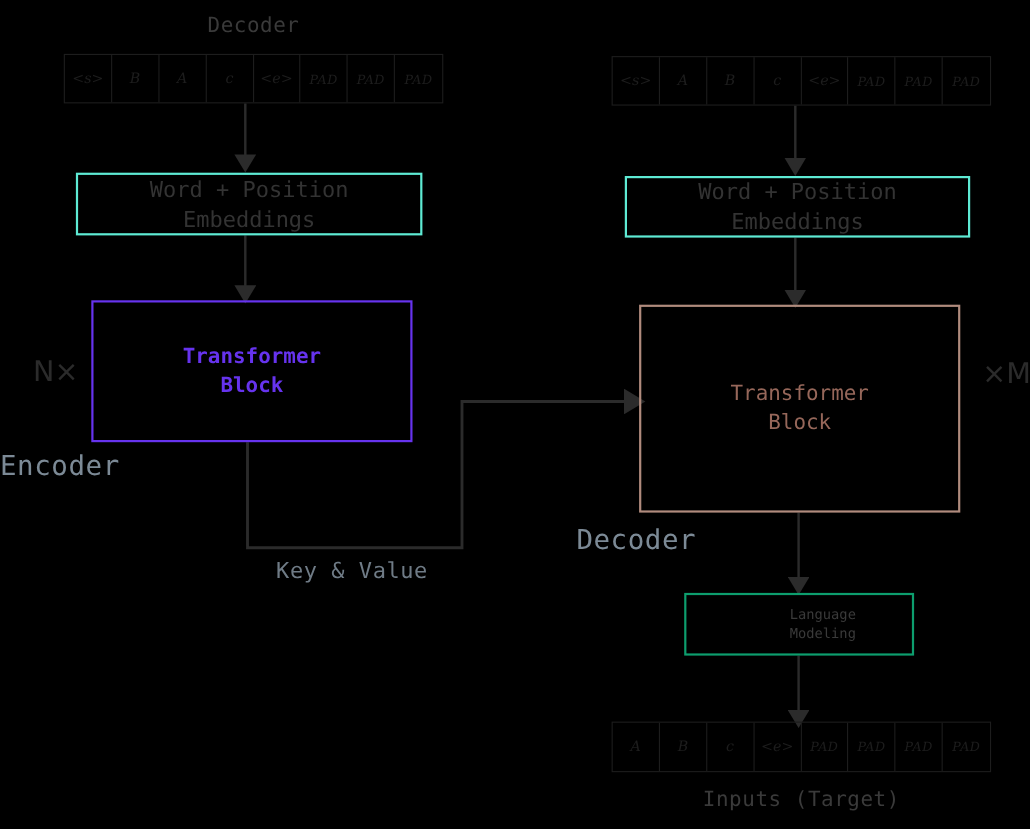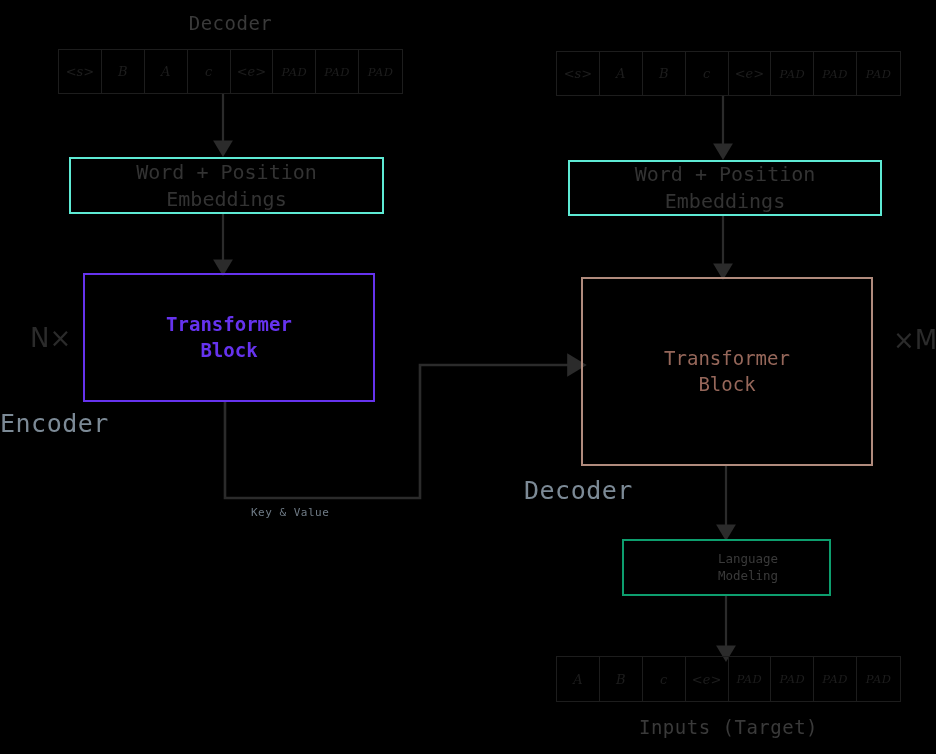--- a/index.html
+++ b/index.html
@@ -38,21 +38,21 @@
     white-space:pre-line;
   }
   .box.embed{border:2px solid #5eead4;color:#333333;font-size:20px;}
   .box.tblock-enc{border:2px solid #6633ee;color:#6633ee;font-size:19px;font-weight:bold;}
   .box.tblock-dec{border:2px solid #b08b7d;color:#96675a;font-size:19px;}
   .box.lm{border:2px solid #0d9e6e;color:#3a3a3a;font-size:12.5px;padding-left:43px;}
 
   
   .side-n{color:#2b2b2b;font-size:26px;font-family:"DejaVu Sans","Liberation Sans",sans-serif;}
   .stagelabel{color:#7c8a96;font-size:25px;letter-spacing:.5px;white-space:nowrap;}
-  .kvlabel{color:#6f7b86;font-size:11px;letter-spacing:.5px;white-space:nowrap;}
+  .kvlabel{color:#6f7b86;font-size:20px;letter-spacing:.5px;white-space:nowrap;}
 
   svg.wires{position:absolute;left:0;top:0;width:936px;height:754px;pointer-events:none;}
 </style>
 </head>
 <body>
 
 <div class="stage">
 
   <svg class="wires" viewBox="0 0 936 754">
     <defs>

